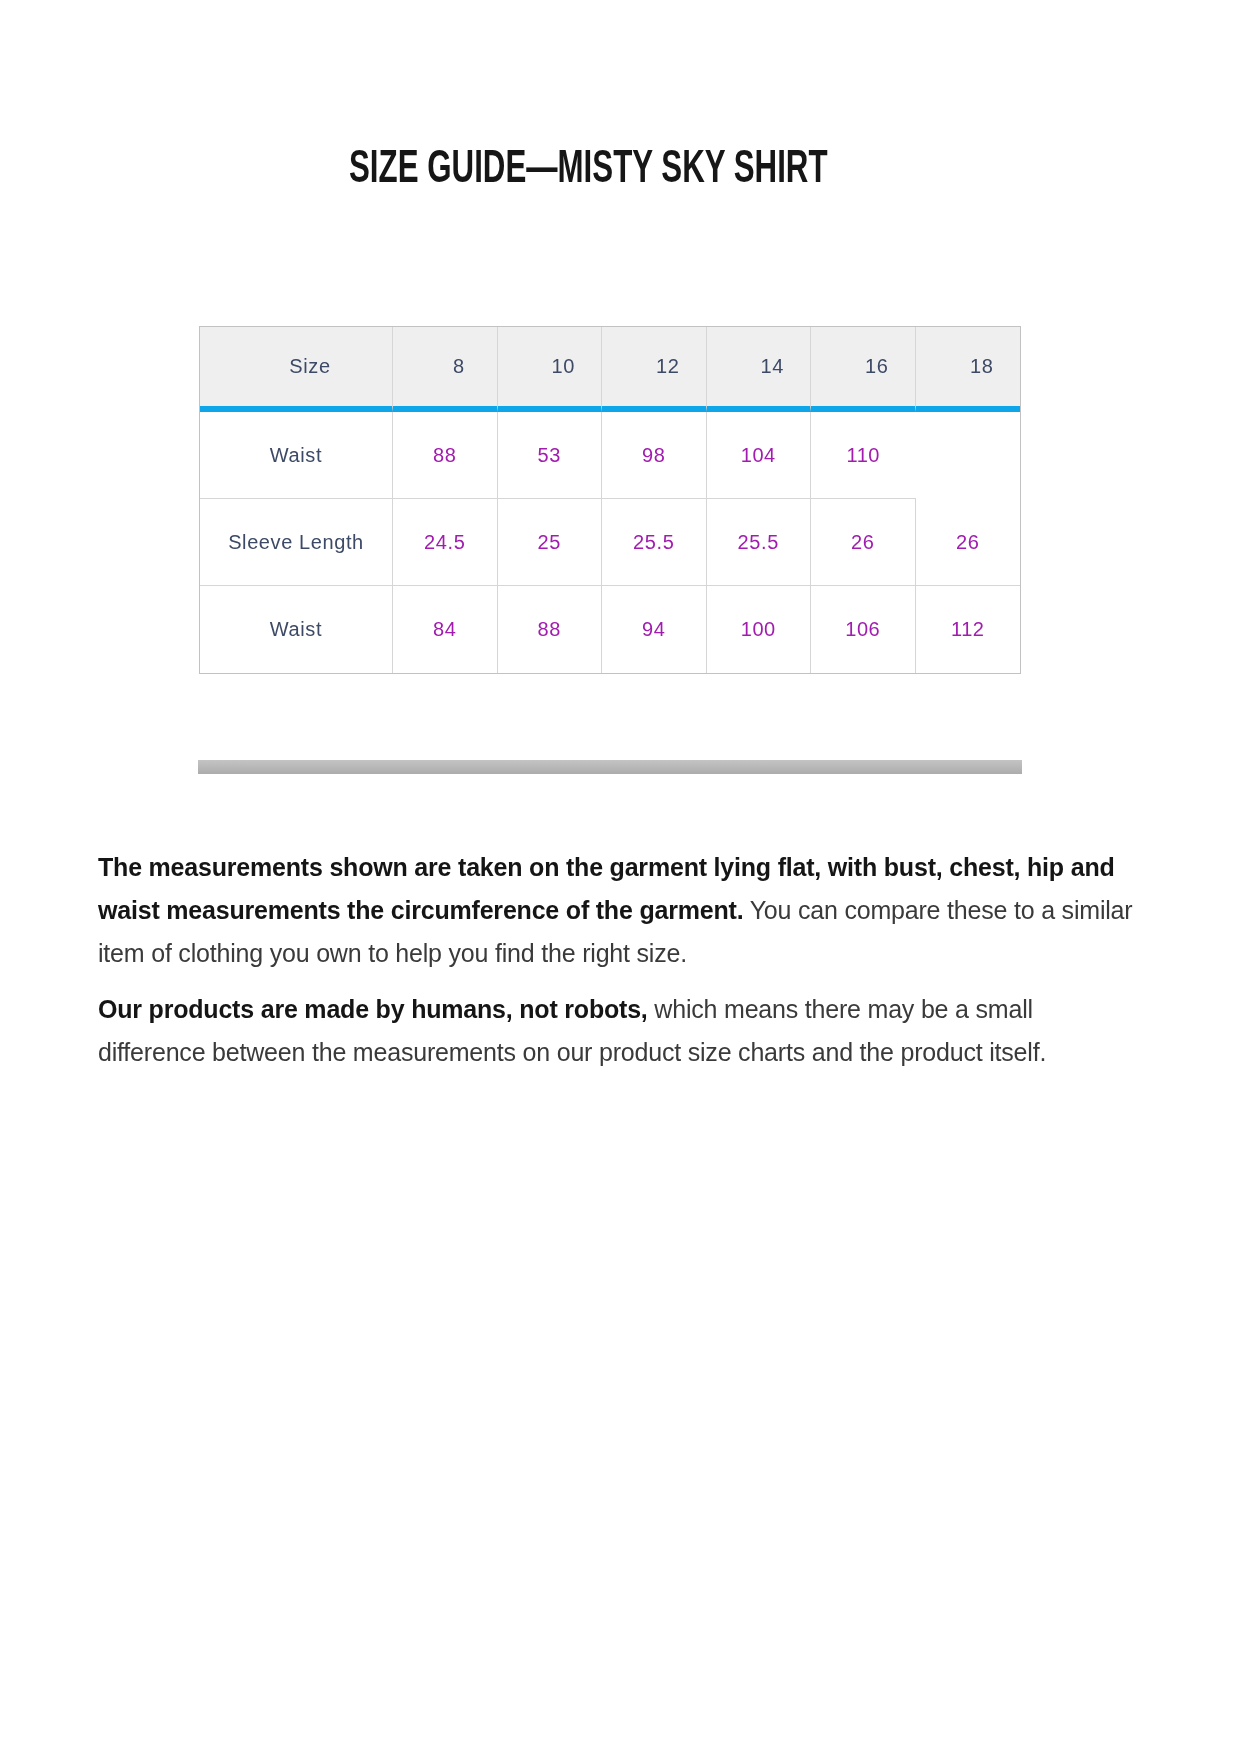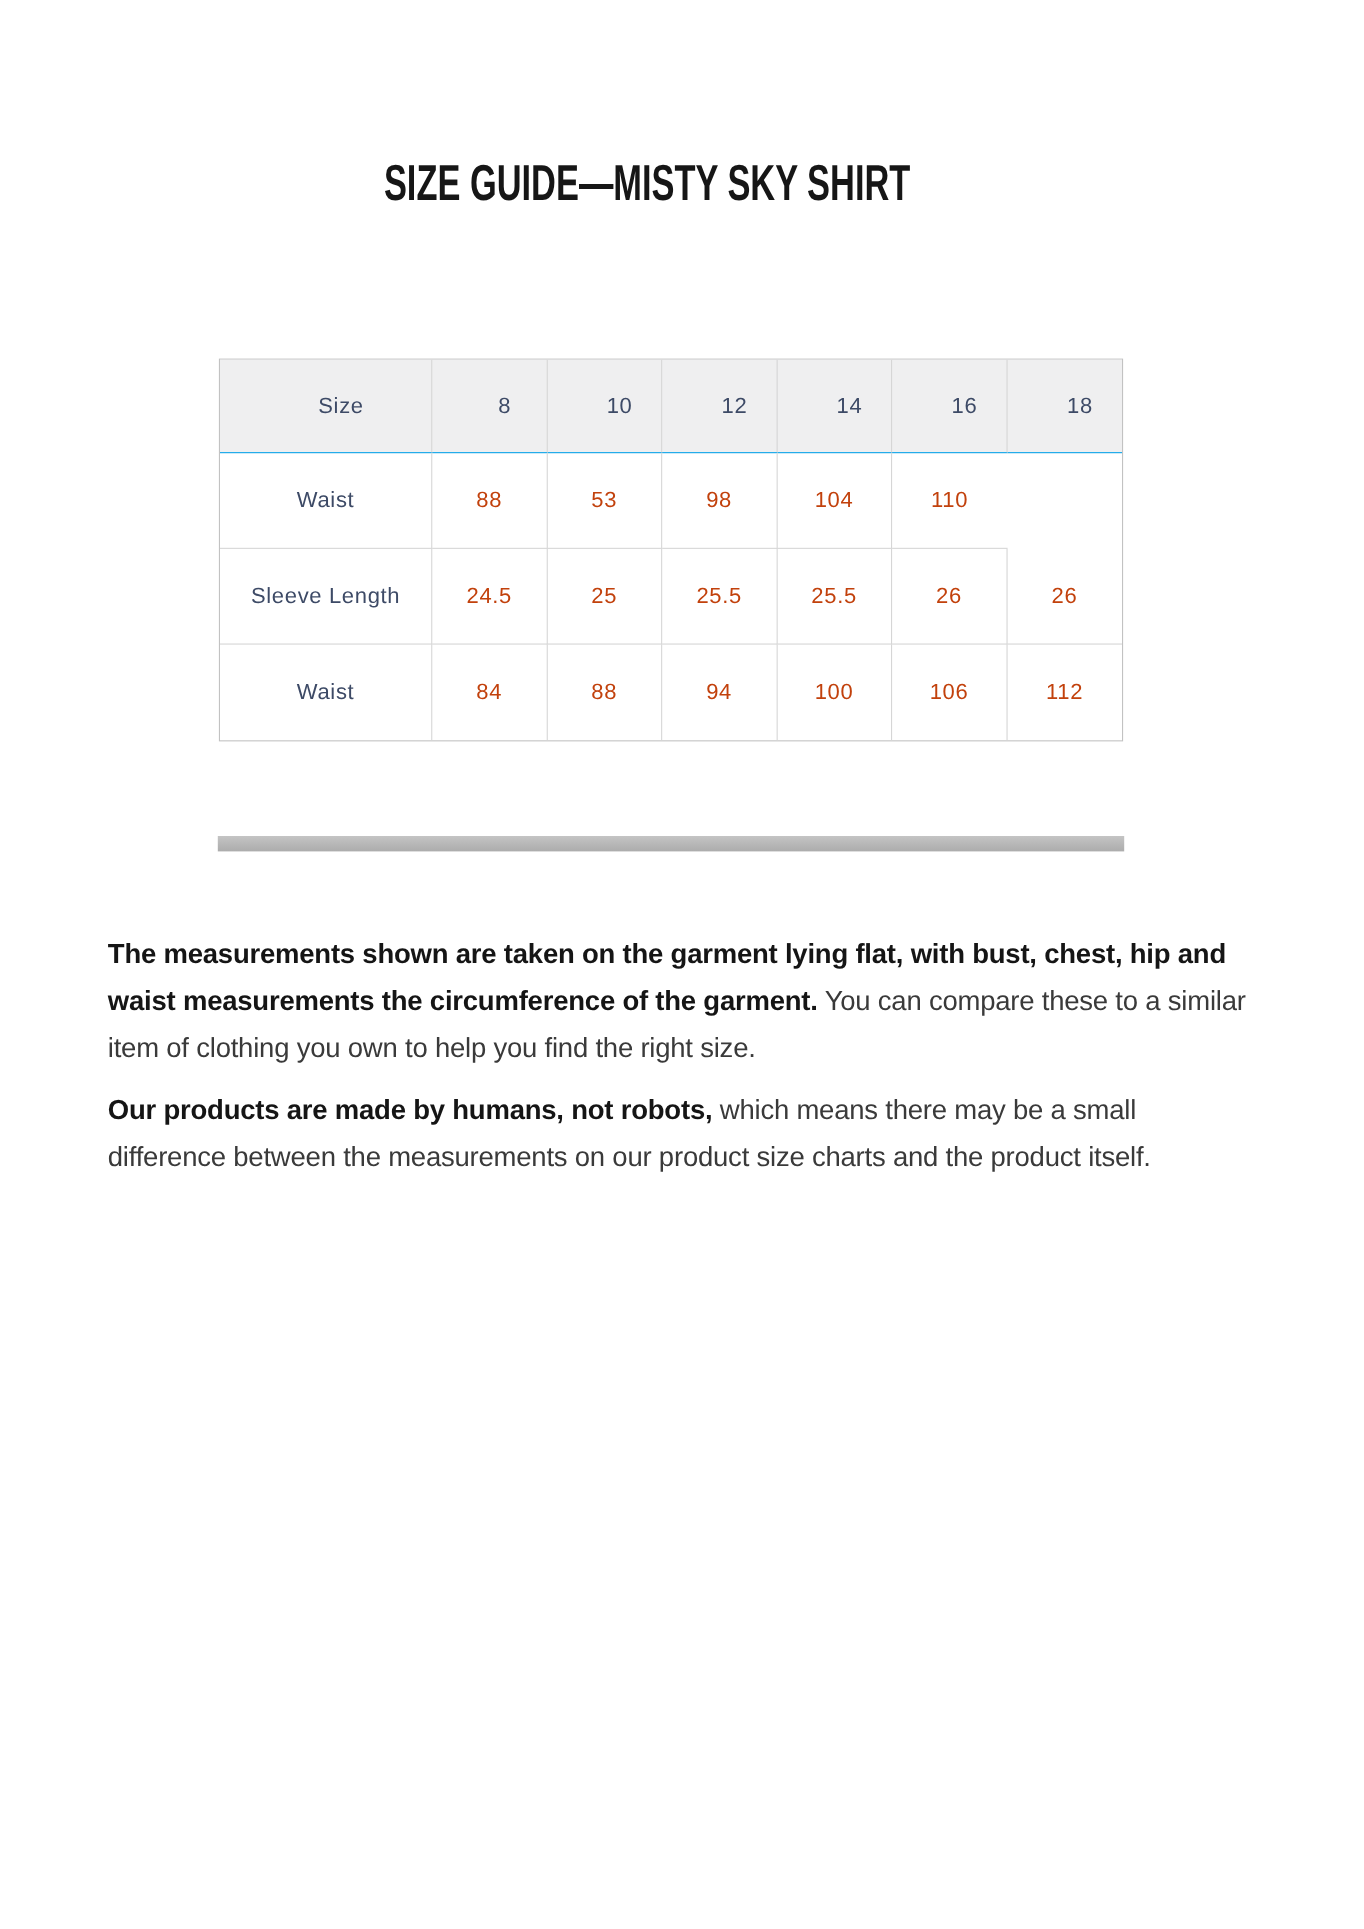--- a/index.html
+++ b/index.html
@@ -44,26 +44,26 @@
   }
   .trow.header { height: 85px; background: #efeff0; }
   .tcell {
     display: flex;
     align-items: center;
     justify-content: center;
     border-right: 1px solid #d6d6d6;
     border-bottom: 1px solid #d6d6d6;
     font-size: 20px;
     letter-spacing: 0.6px;
-    color: #c2410c;
+    color: #a21caf;
     box-sizing: border-box;
   }
   .trow .tcell:last-child { border-right: none; }
   .trow:last-child .tcell { border-bottom: none; }
-  .trow.header .tcell { border-bottom: 1px solid #0ea5e9; padding-left: 28px; }
+  .trow.header .tcell { border-bottom: 6px solid #0ea5e9; padding-left: 28px; }
   .tcell.navy { color: #3d4a66; }
 
   
   .table-scrollbar {
     position: absolute;
     left: 198px;
     top: 760px;
     width: 824px;
     height: 14px;
     background: linear-gradient(#c4c4c4, #acacac);

